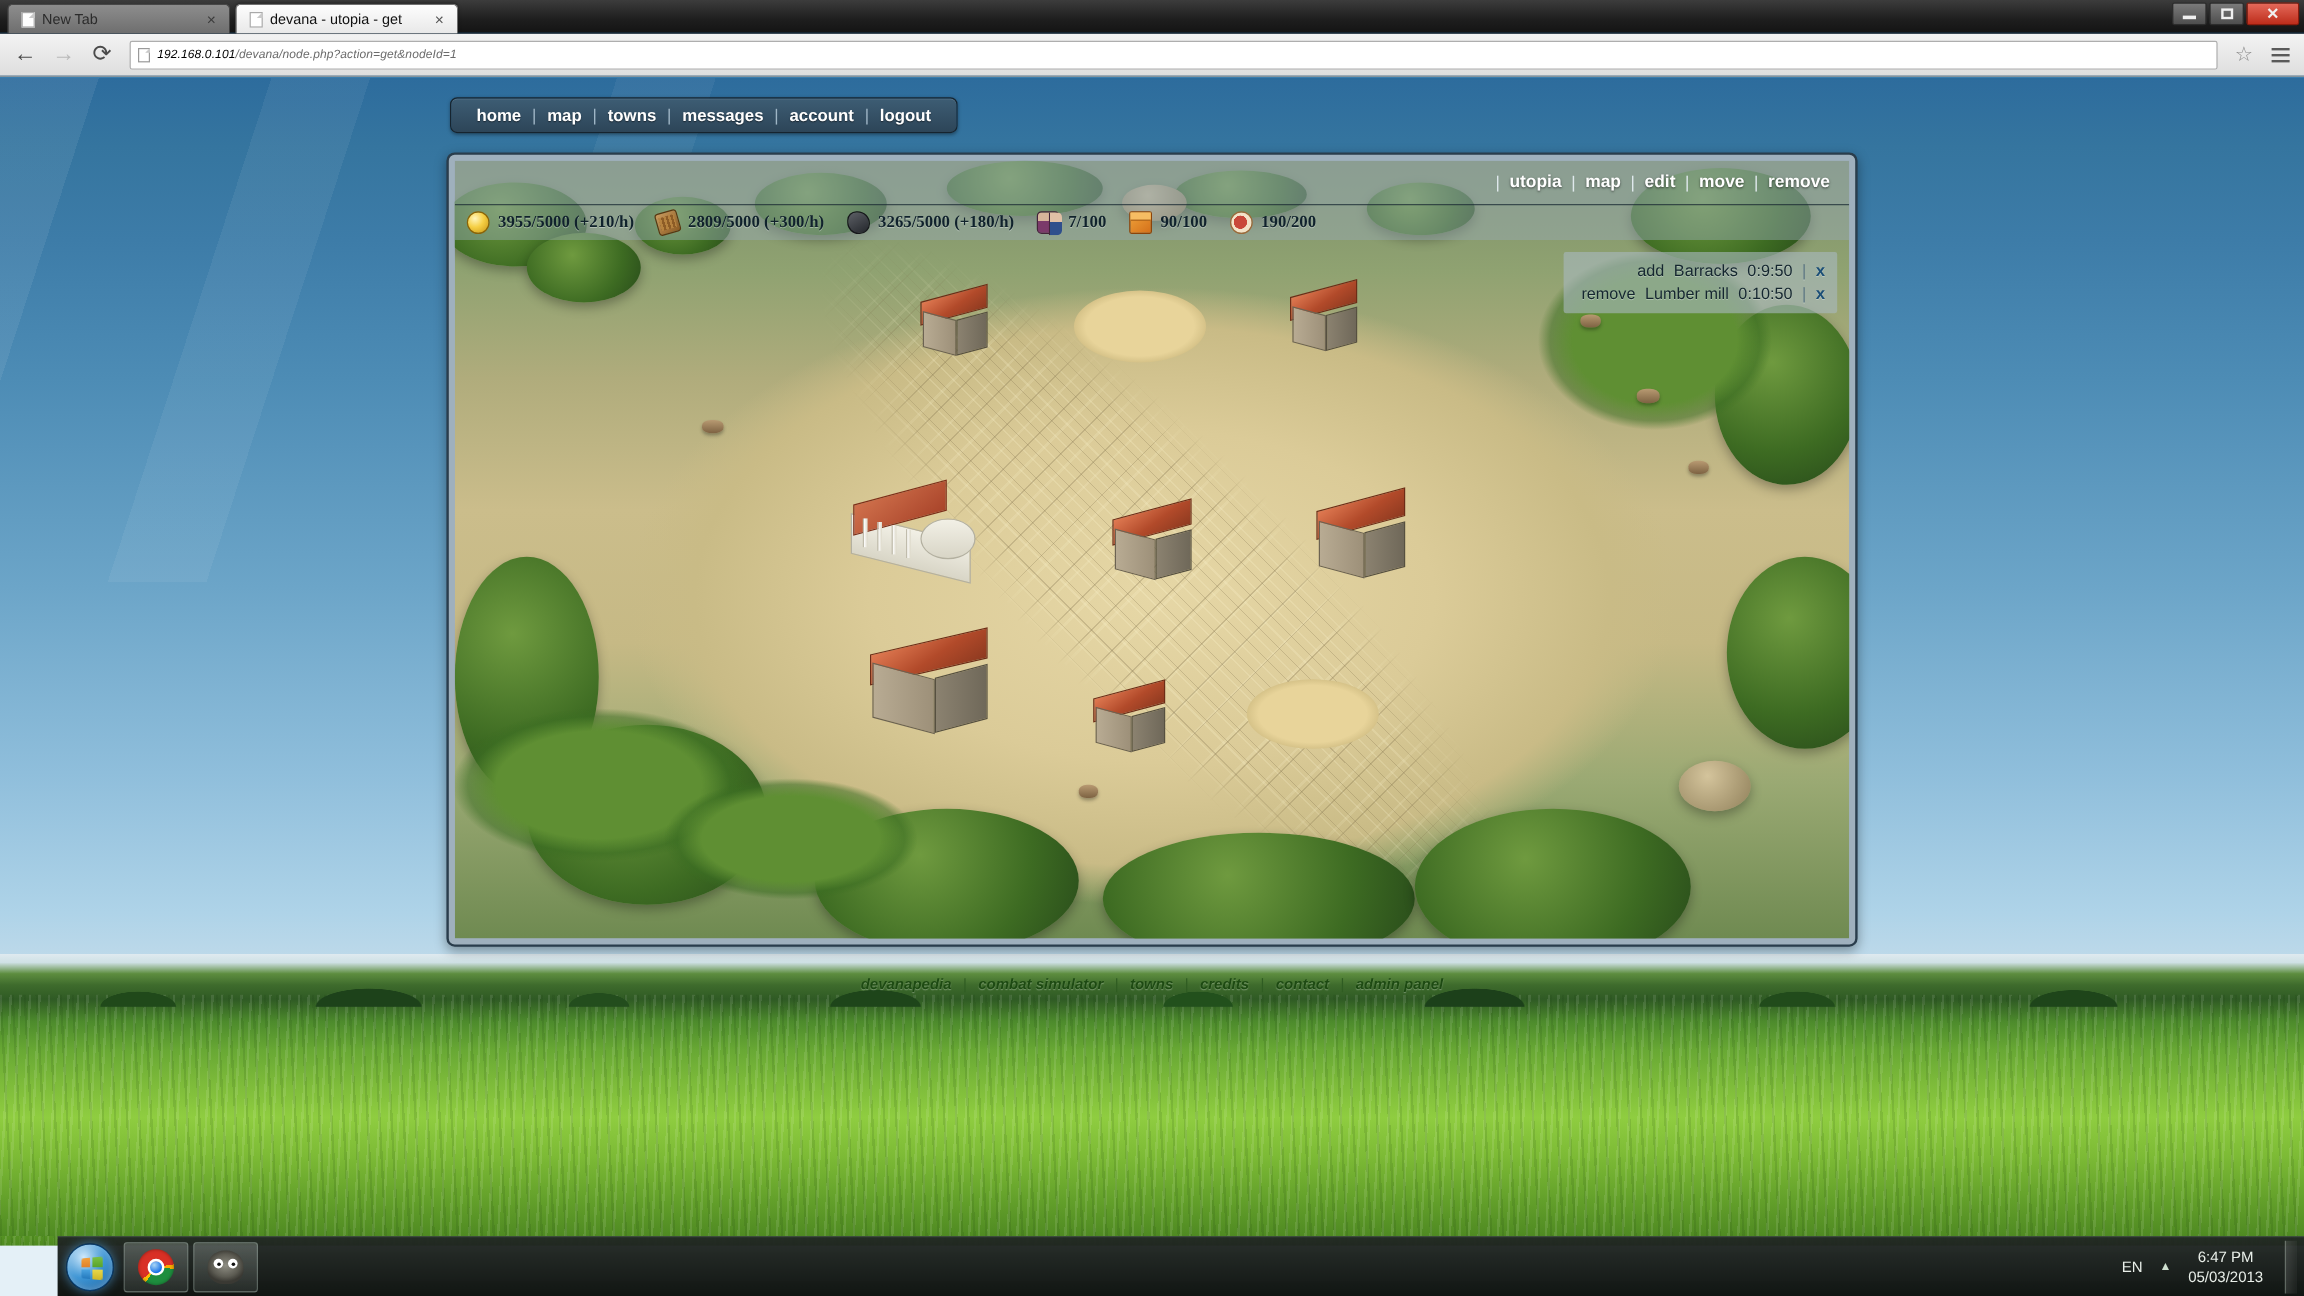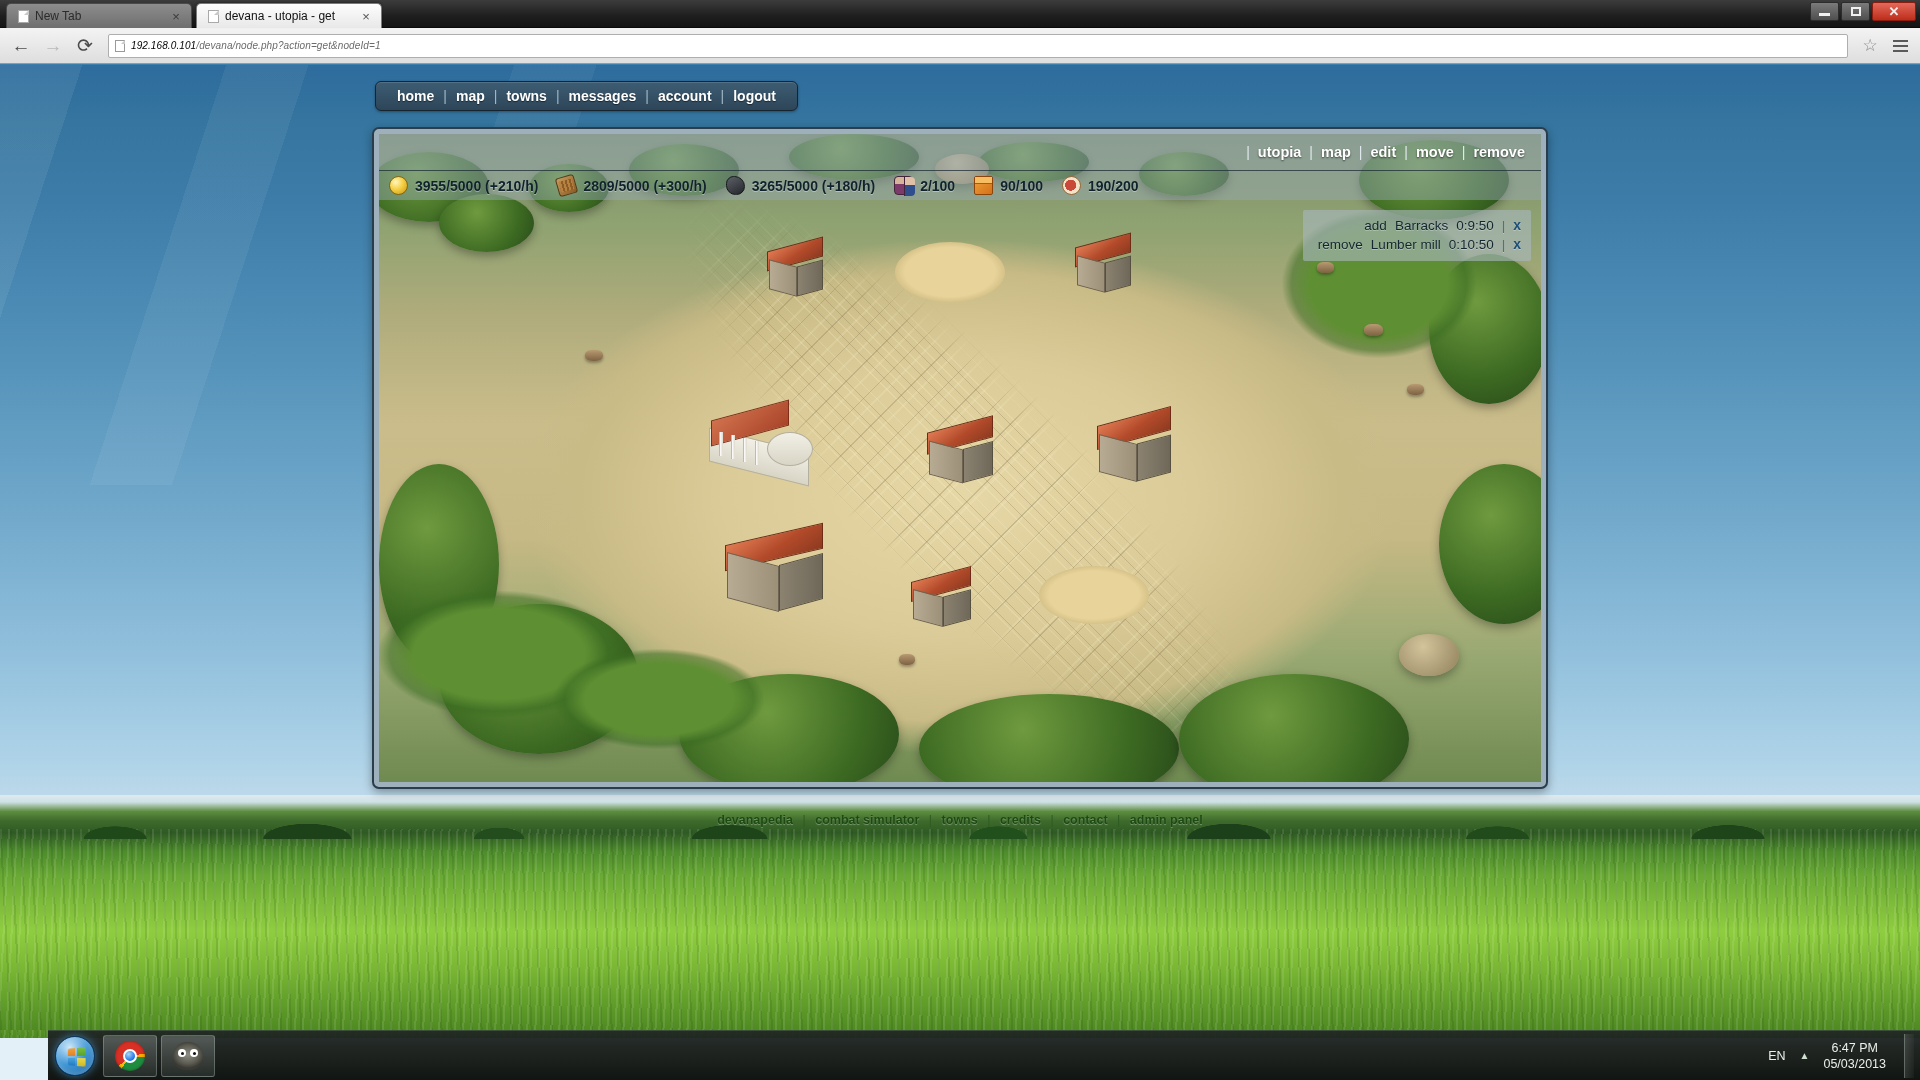--- a/index.html
+++ b/index.html
@@ -238,21 +238,21 @@
     color: #fff; font-weight: bold; font-size: 14.5px; text-decoration: none;
     padding: 0 8px; text-shadow: 0 1px 2px rgba(0,0,0,.6);
   }
   #gametop .sep { color: #dfe8ec; font-size: 14px; }
 
   #resourcebar {
     position: absolute; left: 0; right: 0; top: 36px; height: 30px;
     background: rgba(150,170,178,.48);
     border-top: 1px solid rgba(30,45,55,.75);
     display: flex; align-items: center; gap: 6px;
-    padding-left: 10px; z-index: 6;
+    padding-left: 10px; z-index: 6; font-family: Liberation Serif, serif;
   }
   .res { display: flex; align-items: center; gap: 7px; margin-right: 13px; }
   .res-txt {
     font-size: 14px; color: #10222c; font-weight: bold;
     text-shadow: 0 1px 0 rgba(255,255,255,.35);
   }
   .ricon { width: 19px; height: 19px; flex: 0 0 19px; position: relative; }
   .ricon.gold {
     border-radius: 50%;
     background: radial-gradient(circle at 34% 30%, #fff6bd, #f5cf44 45%, #c89414 100%);
@@ -382,20 +382,21 @@
     text-align: center; z-index: 4;
   }
   #credit {
     font-size: 12px; color: #6e8b63;
     text-shadow: 0 1px 0 rgba(255,255,255,.25);
   }
   #footlinks { margin-top: 3px; font-size: 12.5px; }
   #footlinks a {
     color: #1d4a12; font-weight: bold; text-decoration: none; padding: 0 6px;
     text-shadow: 0 1px 1px rgba(255,255,255,.35);
+    font-style: italic;
   }
   #footlinks .sep { color: #2f5c22; }
 
   
   #taskbar {
     position: absolute; left: 0; right: 0; bottom: 0; height: 50px;
     background: linear-gradient(to bottom, rgba(34,40,36,.96), rgba(10,14,11,.97));
     border-top: 1px solid rgba(150,190,150,.35);
     display: flex; align-items: center; z-index: 50; margin-left: 48px;
   }
@@ -634,21 +635,21 @@
           <div class="res">
             <span class="ricon wood"></span>
             <span class="res-txt">2809/5000 (+300/h)</span>
           </div>
           <div class="res">
             <span class="ricon iron"></span>
             <span class="res-txt">3265/5000 (+180/h)</span>
           </div>
           <div class="res">
             <span class="ricon pop"></span>
-            <span class="res-txt">2/100</span>
+            <span class="res-txt">7/100</span>
           </div>
           <div class="res">
             <span class="ricon storage"></span>
             <span class="res-txt">90/100</span>
           </div>
           <div class="res">
             <span class="ricon food"></span>
             <span class="res-txt">190/200</span>
           </div>
         </div>

